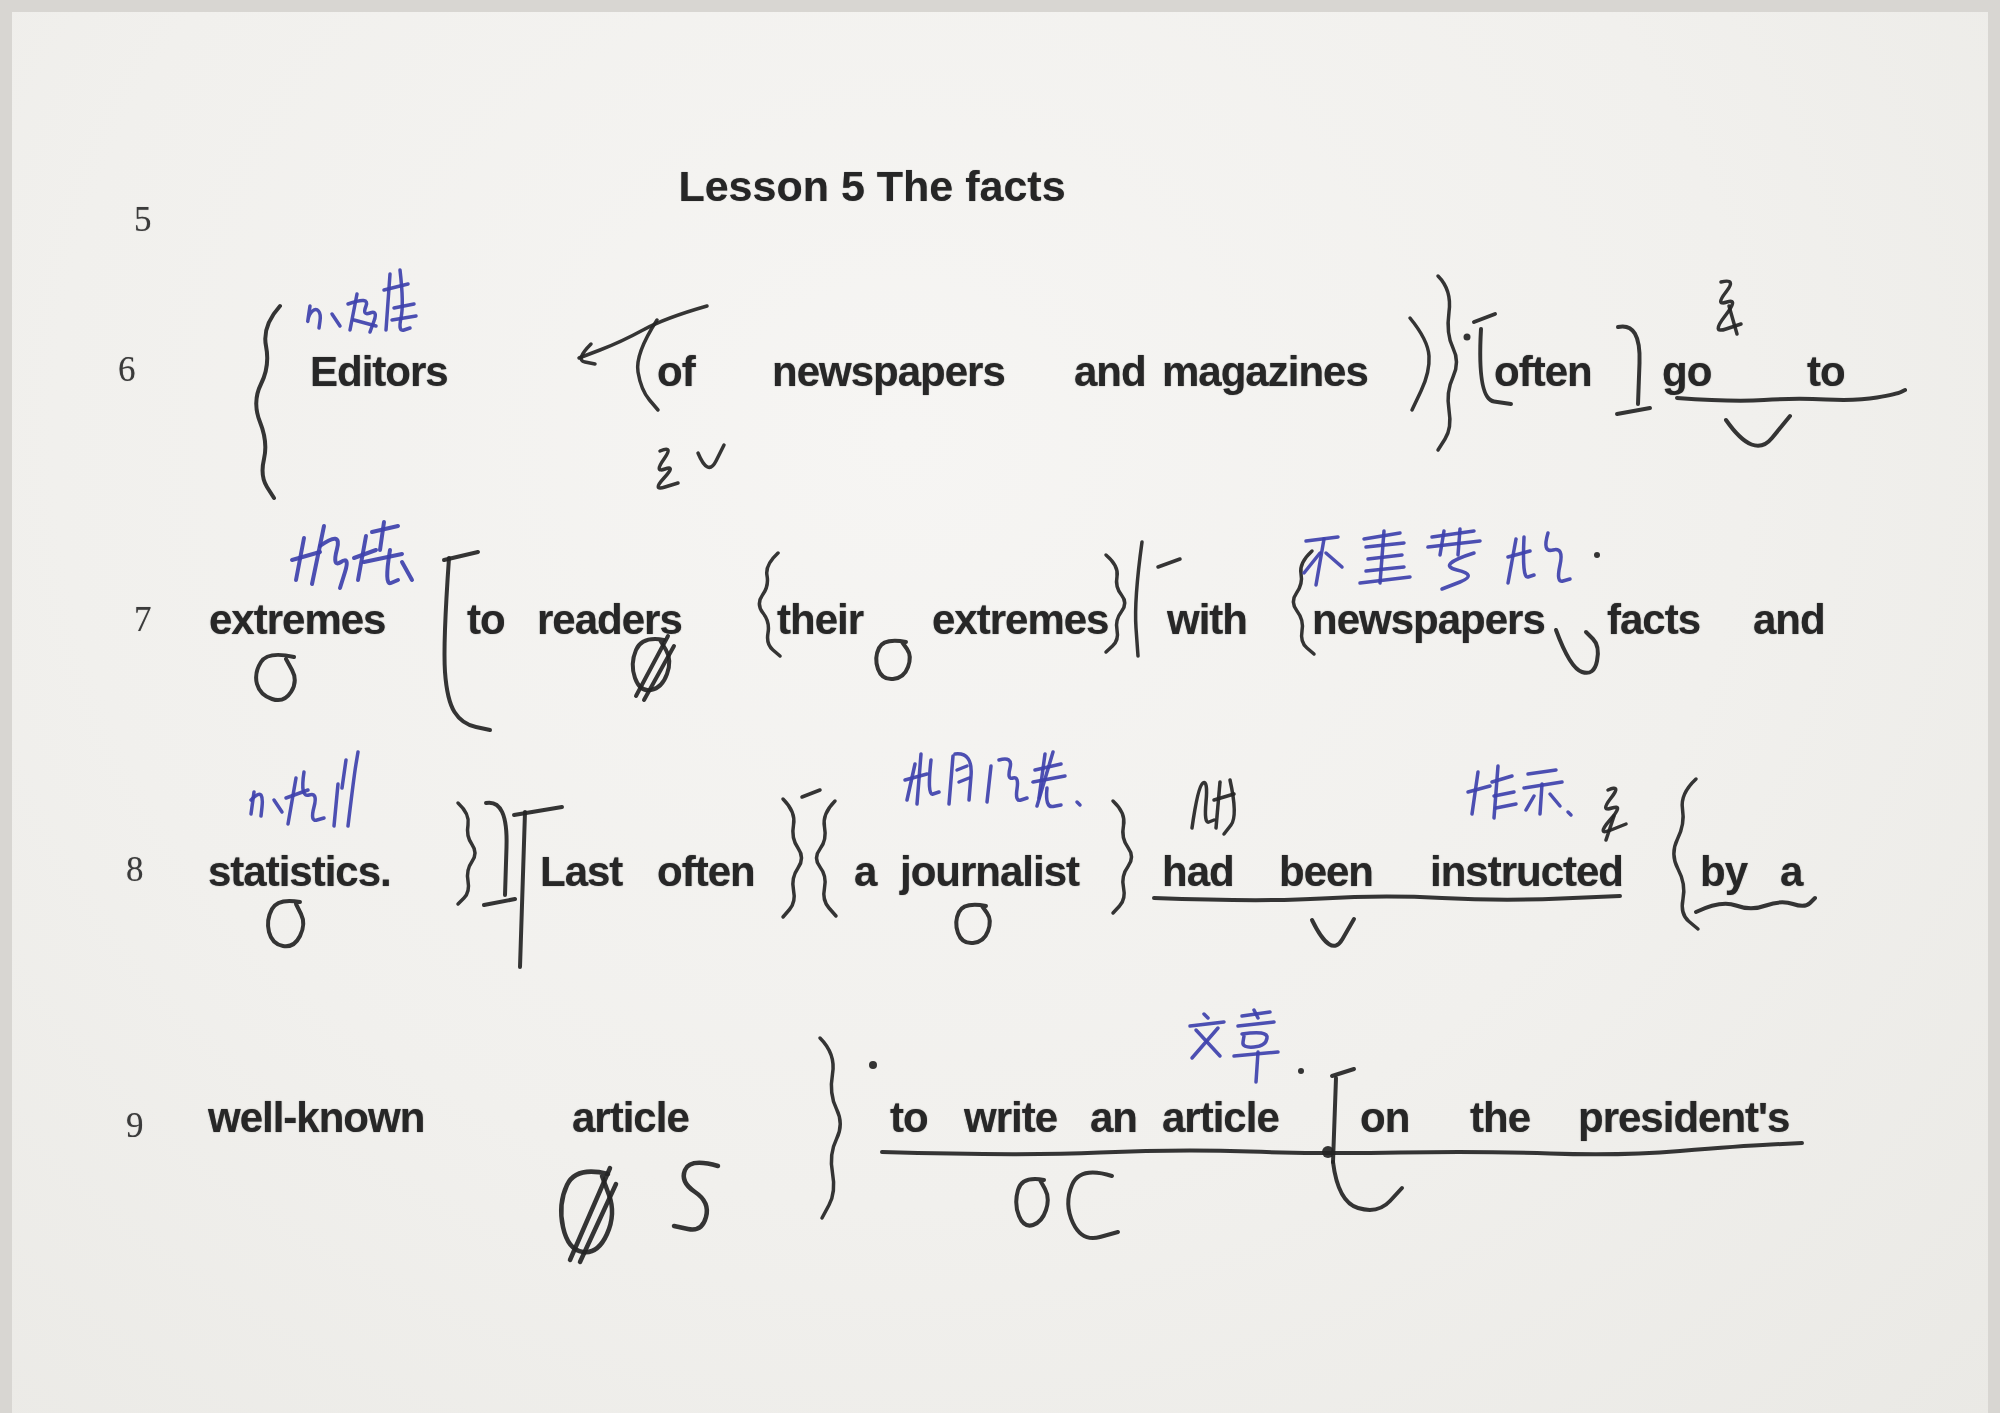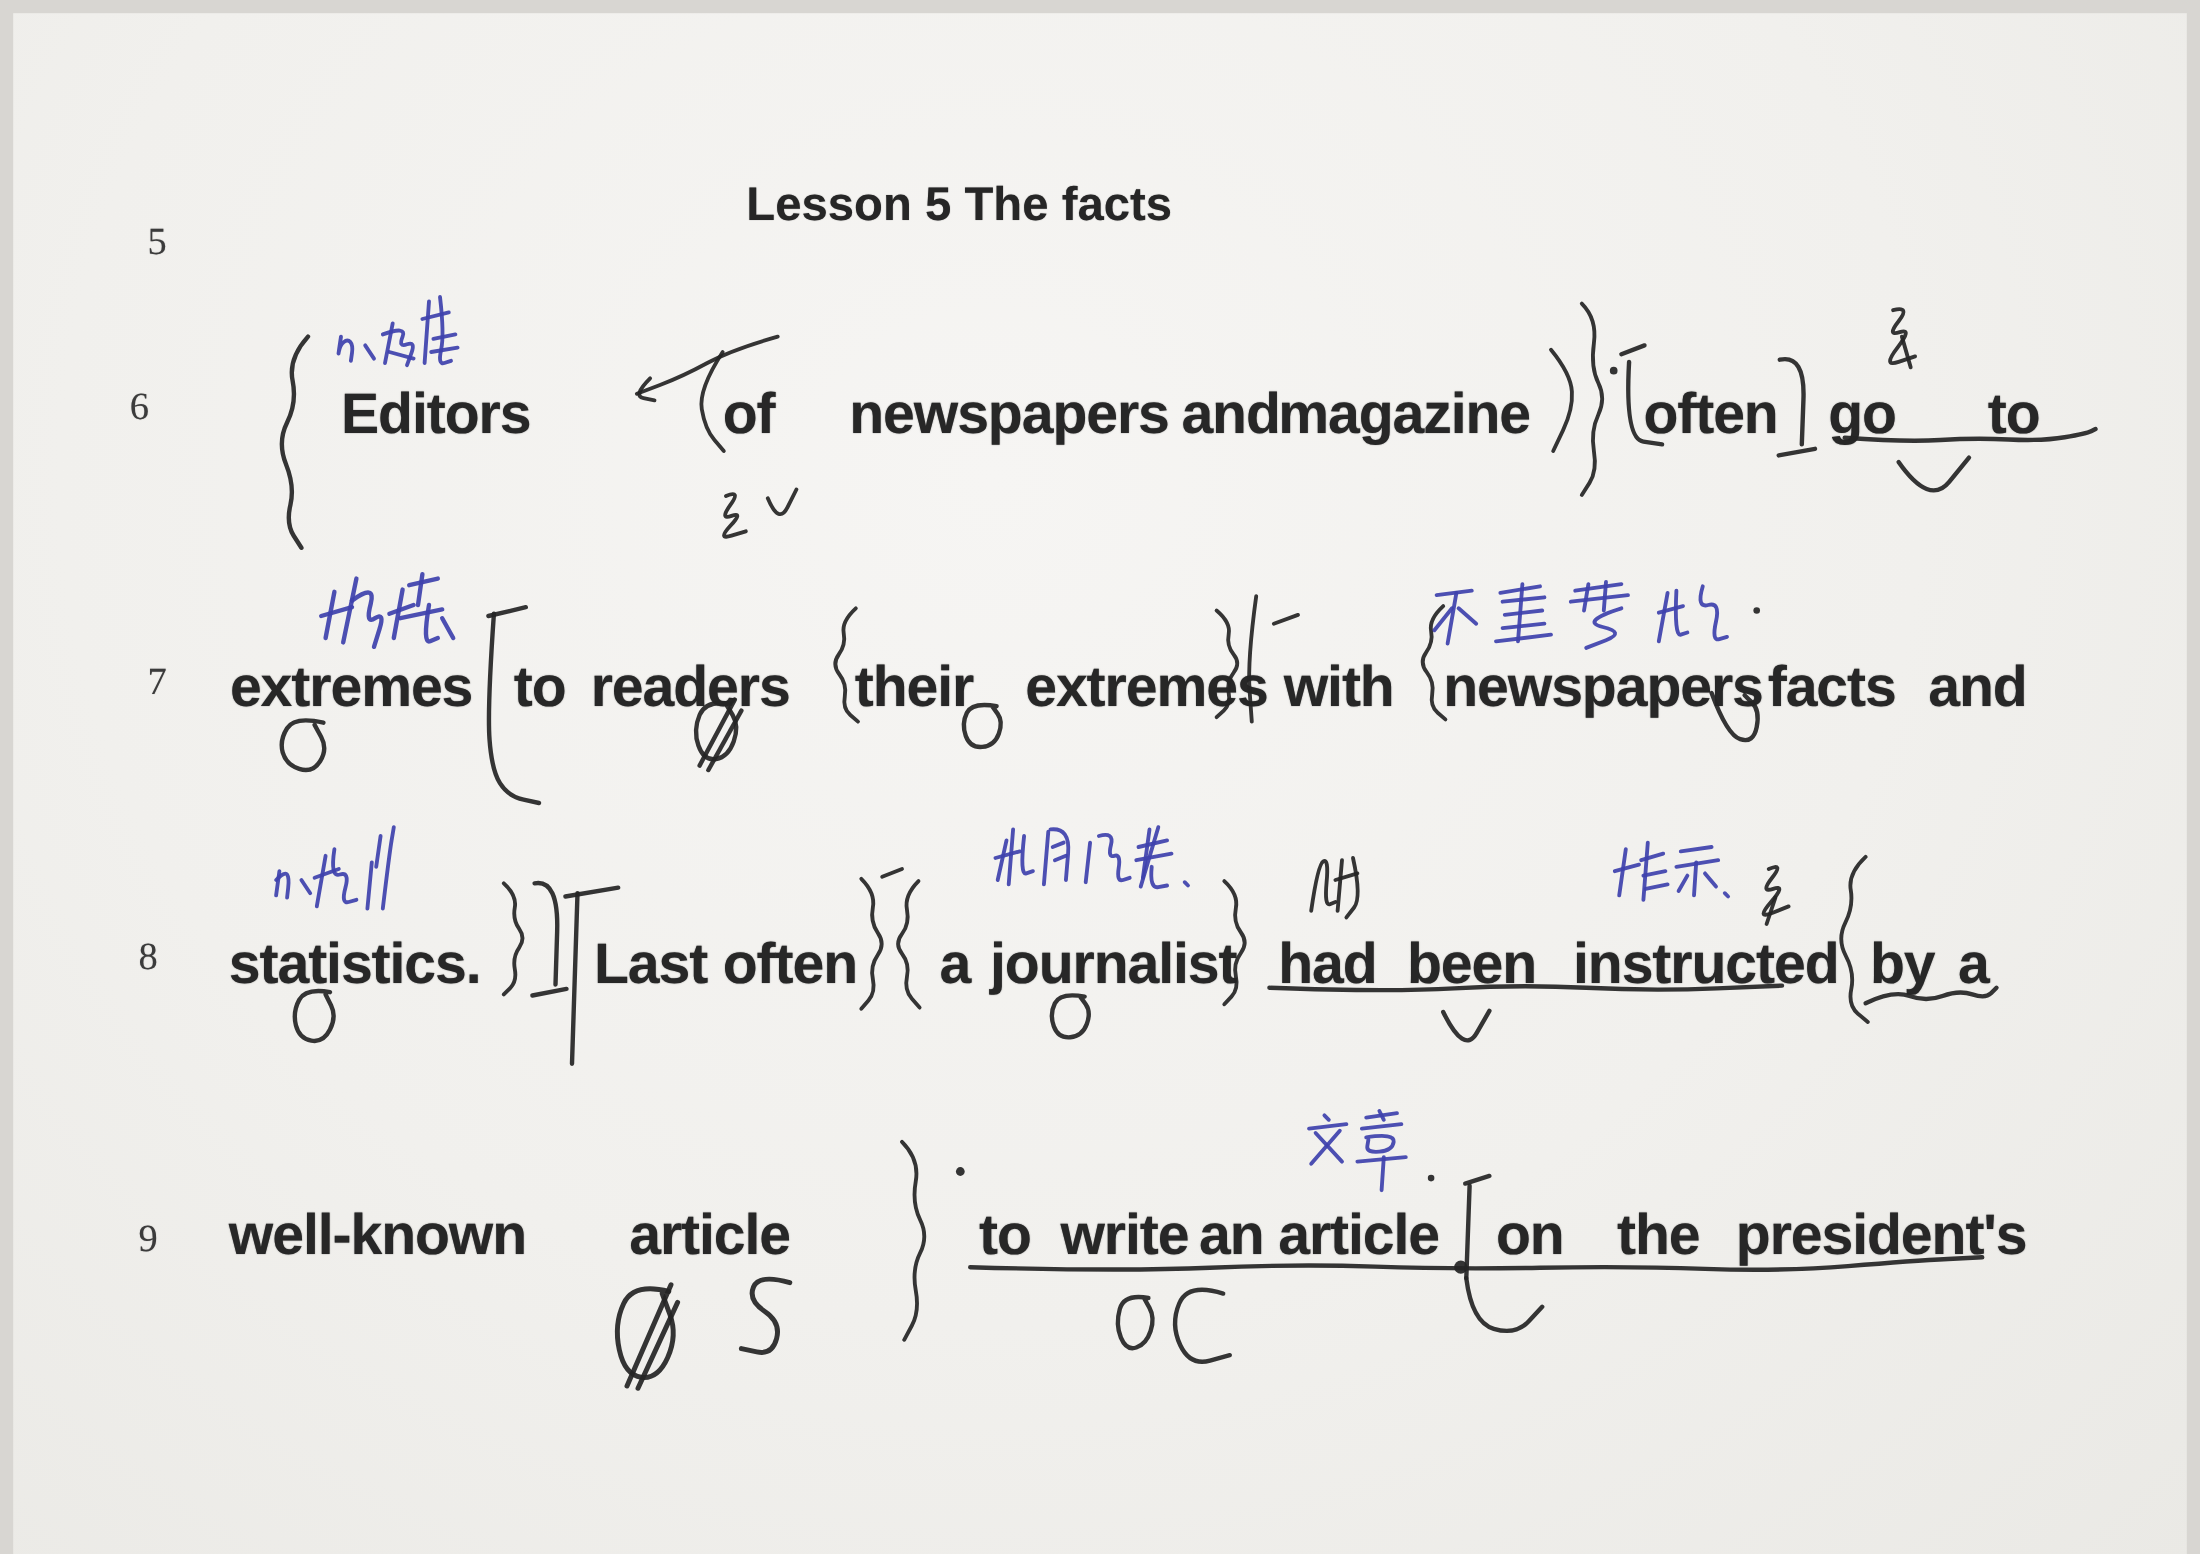--- a/index.html
+++ b/index.html
@@ -21,21 +21,21 @@
   }
   .mnum{
     position:absolute;
     font-family:"Liberation Serif", serif;
     font-size:35px;color:#3b3b3b;
     text-shadow:0 0 1px rgba(60,60,60,.4);
   }
   .w{
     position:absolute;
     font-family:"Liberation Sans", sans-serif;
-    font-weight:bold;font-size:52px;line-height:1.15;
+    font-weight:bold;font-size:42px;line-height:1.15;
     letter-spacing:-1px;color:#272727;
     text-shadow:0 0 1.2px rgba(35,35,35,.6);
     white-space:nowrap;
     text-align:center;
   }
   .mark{position:absolute;overflow:visible;}
   .mark path{fill:none;stroke-linecap:round;stroke-linejoin:round;opacity:.92;}
   .mark circle{opacity:.92;}
 </style>
 </head>
@@ -48,21 +48,21 @@
       <span class="mnum" style="left: 106px; top: 338px;">6</span>
       <span class="mnum" style="left: 122px; top: 588px;">7</span>
       <span class="mnum" style="left: 114px; top: 838px;">8</span>
       <span class="mnum" style="left: 114px; top: 1094px;">9</span>
     </div>
   <div id="text-lines">
       <span class="w" style="left: 298px; top: 336px;">Editors</span>
       <span class="w" style="left: 645px; top: 336px;">of</span>
       <span class="w" style="left: 760px; top: 336px;">newspapers</span>
       <span class="w" style="left: 1062px; top: 336px;">and</span>
-      <span class="w" style="left: 1150px; top: 336px;">magazine</span>
+      <span class="w" style="left: 1150px; top: 336px;">magazines</span>
       <span class="w" style="left: 1482px; top: 336px;">often</span>
       <span class="w" style="left: 1650px; top: 336px;">go</span>
       <span class="w" style="left: 1795px; top: 336px;">to</span>
       <span class="w" style="left: 197px; top: 584px;">extremes</span>
       <span class="w" style="left: 455px; top: 584px;">to</span>
       <span class="w" style="left: 525px; top: 584px;">readers</span>
       <span class="w" style="left: 765px; top: 584px;">their</span>
       <span class="w" style="left: 920px; top: 584px;">extremes</span>
       <span class="w" style="left: 1155px; top: 584px;">with</span>
       <span class="w" style="left: 1300px; top: 584px;">newspapers</span>

